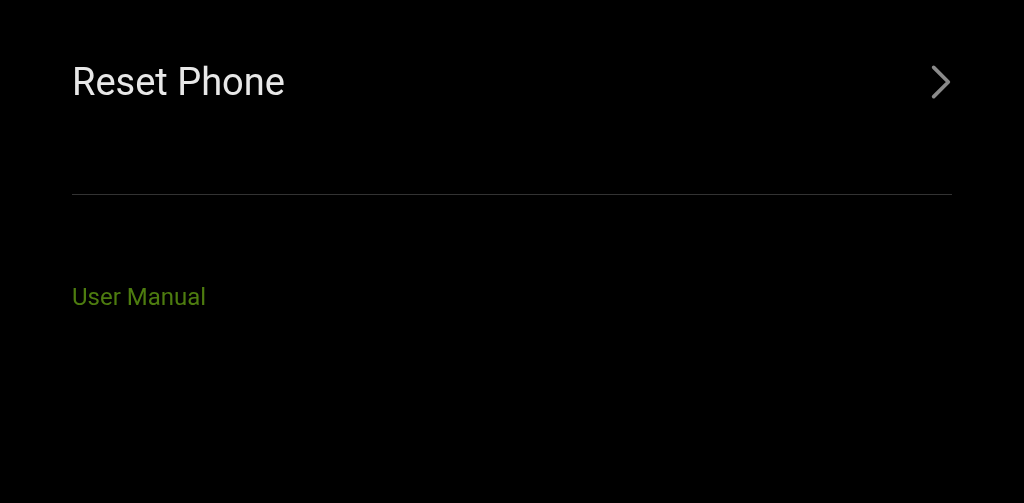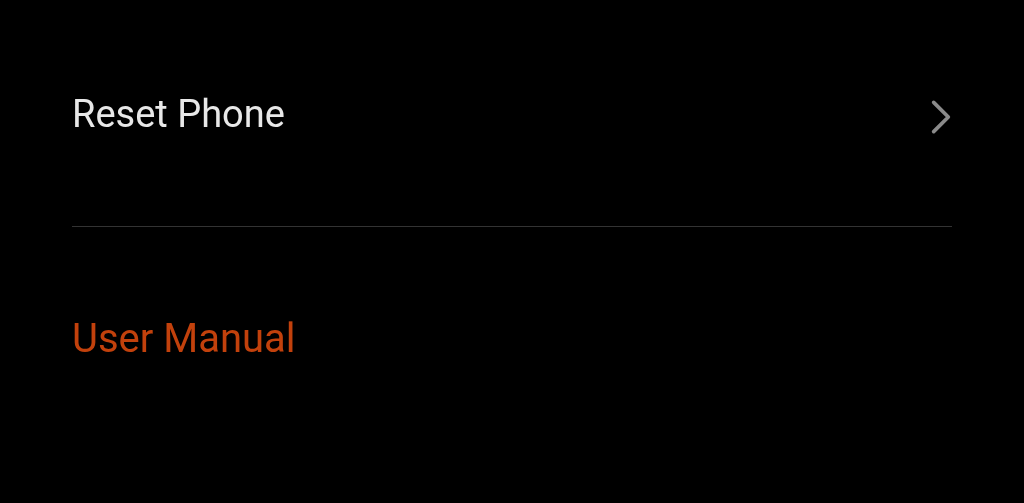--- a/index.html
+++ b/index.html
@@ -12,25 +12,24 @@
       height: 503px;
       background-color: #000000;
       font-family: -apple-system, BlinkMacSystemFont, "Segoe UI", Roboto, Helvetica, Arial, sans-serif;
       overflow: hidden;
     }
     .container {
       padding: 0 72px;
     }
     .settings-item {
       display: flex;
-      align-items: flex-end;
+      align-items: center;
       justify-content: space-between;
       height: 140px;
       cursor: pointer;
-      margin-top: 32px;
     }
     .settings-item-label {
       color: #e8e8e8;
       font-size: 38px;
       font-weight: 400;
     }
     .chevron {
       color: #8a8a8a;
       display: flex;
       align-items: center;
@@ -38,22 +37,22 @@
     .chevron svg {
       width: 22px;
       height: 38px;
     }
     .divider {
       height: 1px;
       background-color: #333333;
       margin-top: 60px;
     }
     .section-header {
-      color: #c2410c;
-      font-size: 40px;
+      color: #4d7c0f;
+      font-size: 24px;
       font-weight: 400;
       padding-top: 88px;
       padding-bottom: 20px;
     }
     .first-item {
       padding-top: 60px;
       height: auto;
       padding-bottom: 30px;
     }
     .second-item {

